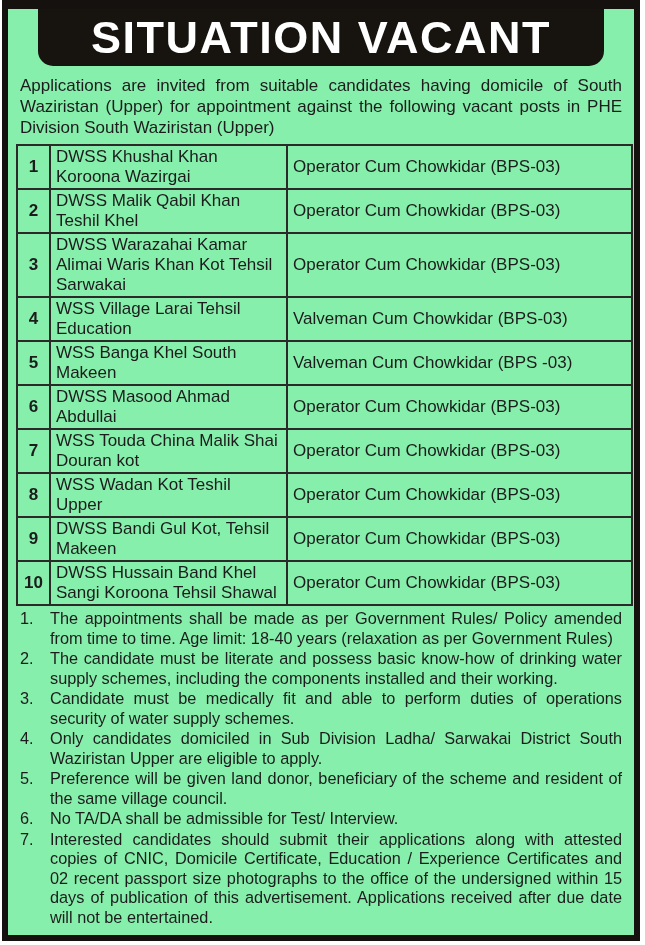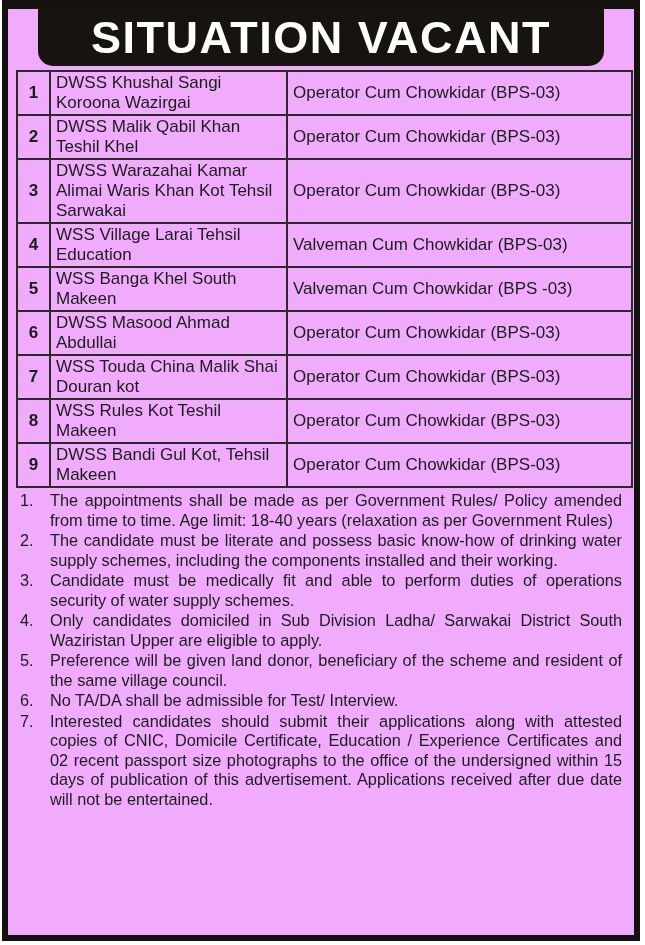--- a/index.html
+++ b/index.html
@@ -9,21 +9,21 @@
     background: #ffffff;
     font-family: "Liberation Sans", sans-serif;
     color: #1c1c1c;
   }
   .ad-frame {
     position: absolute;
     left: 2px; top: 0;
     width: 638px; height: 941px;
     border: 6px solid #14110e;
     border-top-width: 9px;
-    background: #f0abfc;
+    background: #86efac;
     overflow: hidden;
   }
   
   .banner {
     width: 566px; height: 57px;
     margin: 0 auto;
     background: #17140f;
     border-radius: 0 0 15px 15px;
     display: flex; align-items: center; justify-content: center;
   }
@@ -80,26 +80,27 @@
 </style>
 </head>
 <body>
 
 <div class="ad-frame">
 
   <div class="banner">
     <h1 class="banner-title">SITUATION VACANT</h1>
   </div>
 
+  <p class="intro">Applications are invited from suitable candidates having domicile of South Waziristan (Upper) for appointment against the following vacant posts in PHE Division South Waziristan (Upper)</p>
 
   <table class="vacancies">
     <tbody>
       <tr style="height:44px">
         <td class="col-no">1</td>
-        <td class="col-scheme">DWSS Khushal Sangi Koroona Wazirgai</td>
+        <td class="col-scheme">DWSS Khushal Khan Koroona Wazirgai</td>
         <td class="col-post">Operator Cum Chowkidar (BPS-03)</td>
       </tr>
       <tr style="height:23px">
         <td class="col-no">2</td>
         <td class="col-scheme">DWSS Malik Qabil Khan Teshil Khel</td>
         <td class="col-post">Operator Cum Chowkidar (BPS-03)</td>
       </tr>
       <tr style="height:44px">
         <td class="col-no">3</td>
         <td class="col-scheme">DWSS Warazahai Kamar Alimai Waris Khan Kot Tehsil Sarwakai</td>
@@ -120,26 +121,31 @@
         <td class="col-scheme">DWSS Masood Ahmad Abdullai</td>
         <td class="col-post">Operator Cum Chowkidar (BPS-03)</td>
       </tr>
       <tr style="height:33px">
         <td class="col-no">7</td>
         <td class="col-scheme">WSS Touda China Malik Shai Douran kot</td>
         <td class="col-post">Operator Cum Chowkidar (BPS-03)</td>
       </tr>
       <tr style="height:27px">
         <td class="col-no">8</td>
-        <td class="col-scheme">WSS Rules Kot Teshil Makeen</td>
+        <td class="col-scheme">WSS Wadan Kot Teshil Upper</td>
         <td class="col-post">Operator Cum Chowkidar (BPS-03)</td>
       </tr>
       <tr style="height:23px">
         <td class="col-no">9</td>
         <td class="col-scheme">DWSS Bandi Gul Kot, Tehsil Makeen</td>
+        <td class="col-post">Operator Cum Chowkidar (BPS-03)</td>
+      </tr>
+      <tr style="height:43px">
+        <td class="col-no">10</td>
+        <td class="col-scheme">DWSS Hussain Band Khel Sangi Koroona Tehsil Shawal</td>
         <td class="col-post">Operator Cum Chowkidar (BPS-03)</td>
       </tr>
     </tbody>
   </table>
 
   <div class="terms">
     <ul class="terms-list">
       <li>
         <span class="term-num">1.</span>
         <span class="term-text">The appointments shall be made as per Government Rules/ Policy amended from time to time. Age limit: 18-40 years (relaxation as per Government Rules)</span>

